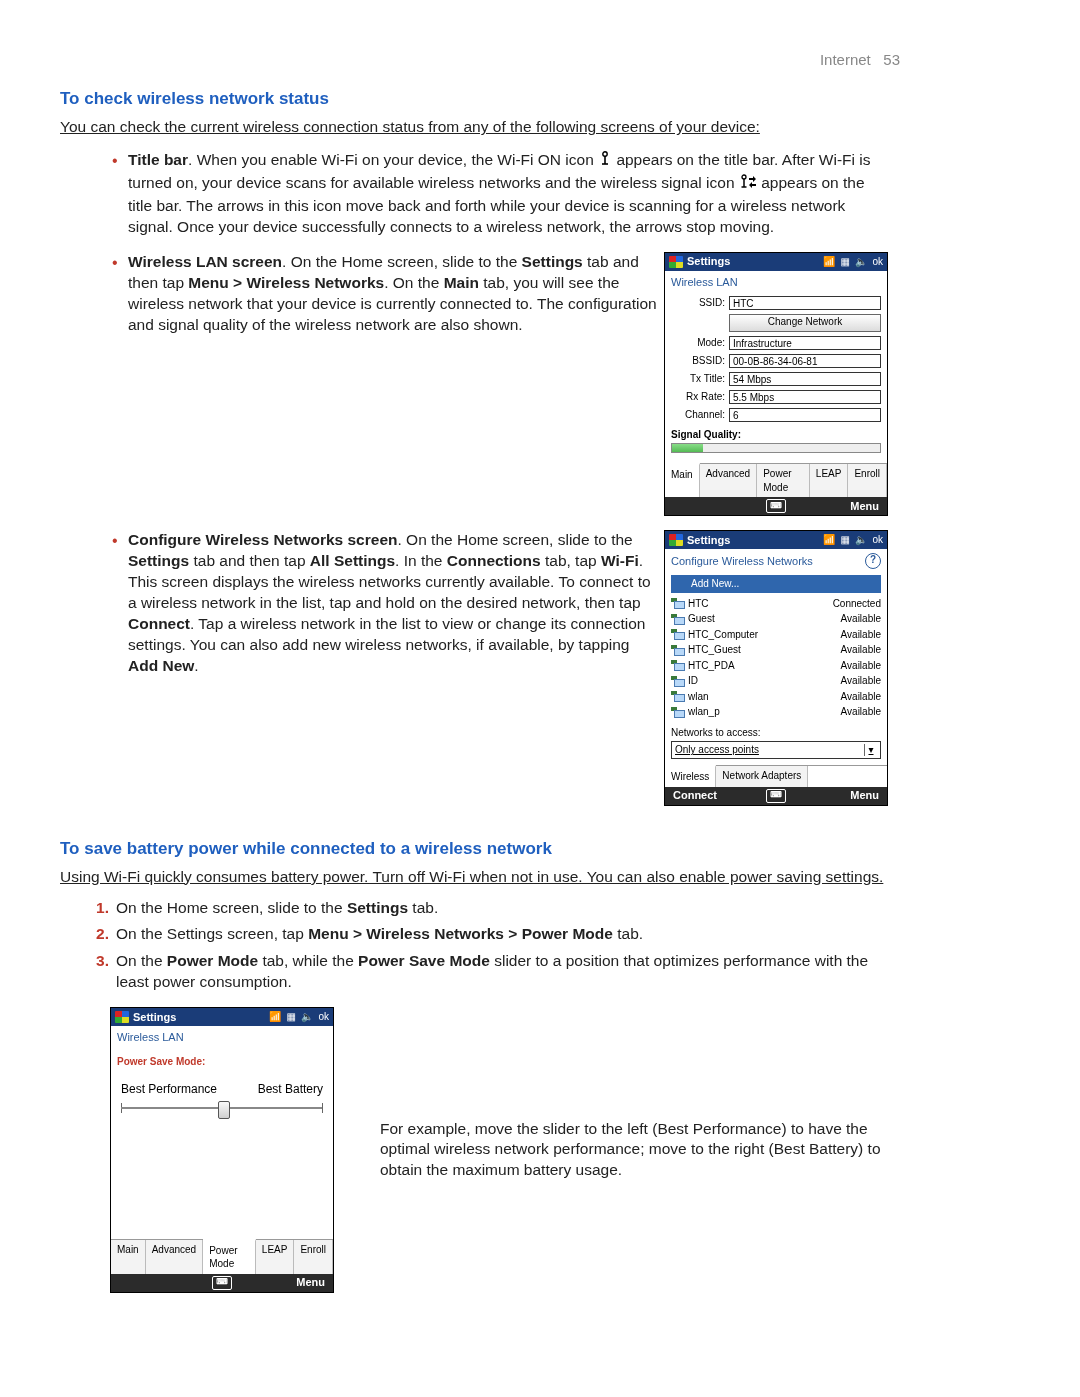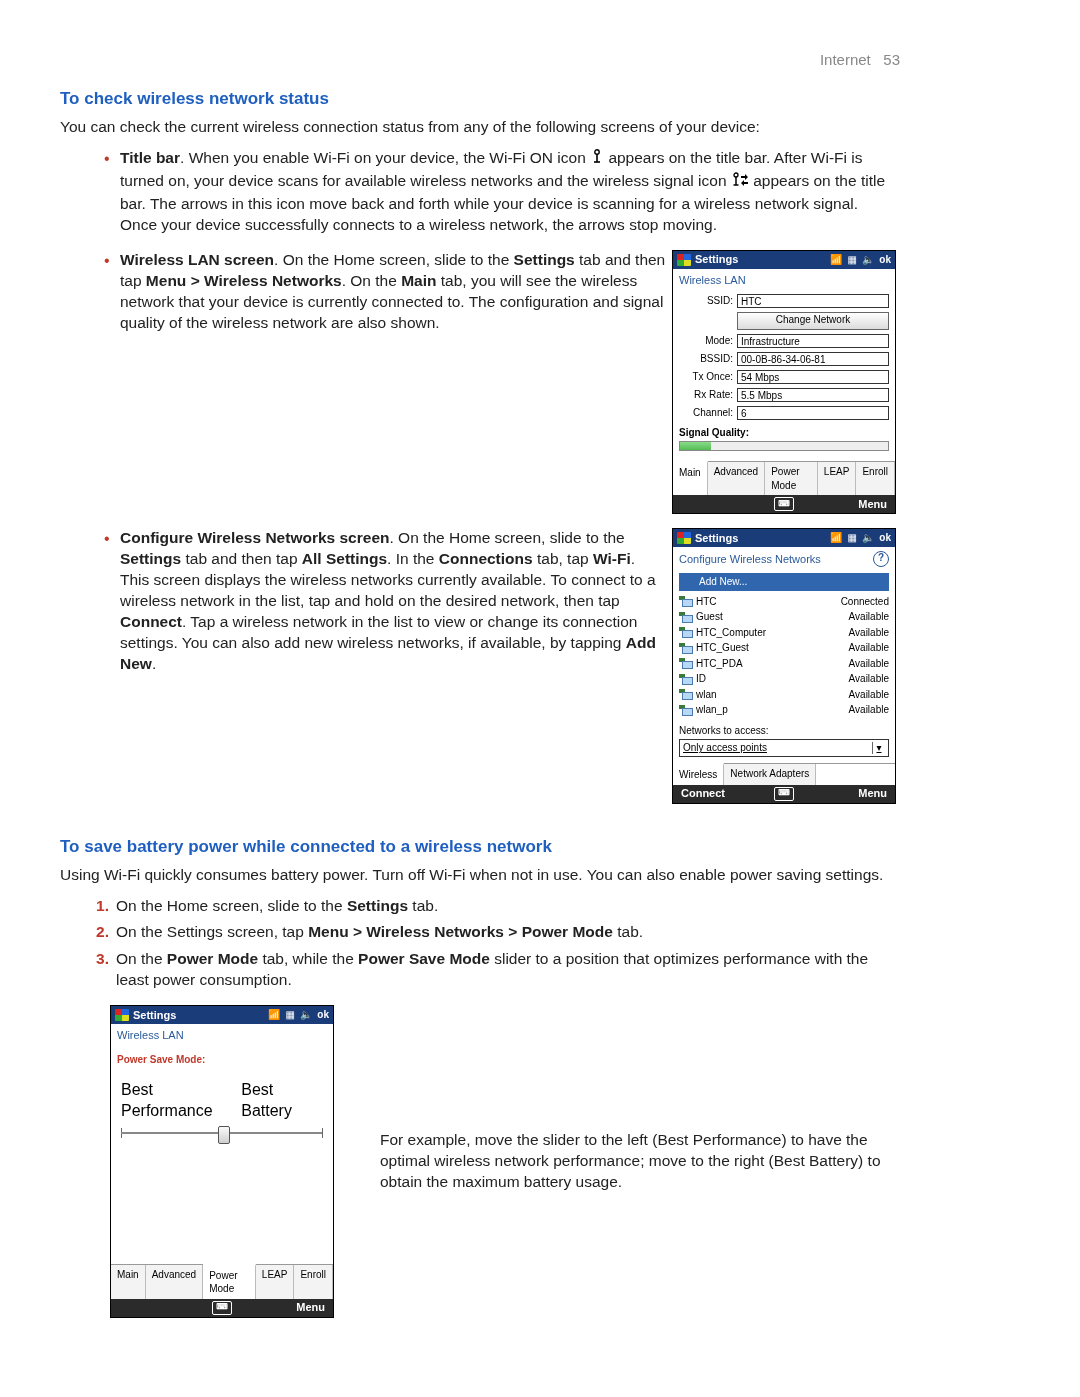--- a/index.html
+++ b/index.html
@@ -20,25 +20,26 @@
     margin-bottom: 18px;
   }
   h2.section-heading {
     color: #1f5fbf;
     font-size: 17px;
     font-weight: 700;
     margin: 0 0 6px 0;
   }
   p.intro {
     margin: 0 0 10px 0;
+    text-decoration: underline;
   }
   ul.bullets {
     list-style: none;
     padding: 0;
-    margin: 4px;
+    margin: 12px;
   }
   ul.bullets > li {
     position: relative;
     padding-left: 56px;
     margin-bottom: 14px;
   }
   ul.bullets > li::before {
     content: "•";
     color: #c0392b;
     position: absolute;
@@ -103,21 +104,21 @@
     width: 14px; height: 12px;
     background:
       linear-gradient(#d22 0 50%, #3a3 0 100%) left / 50% 100% no-repeat,
       linear-gradient(#26d 0 50%, #dd2 0 100%) right / 50% 100% no-repeat;
     margin-right: 4px;
     border-radius: 1px;
   }
   .wm-titlebar .title { flex: 1; font-weight: 700; }
   .wm-titlebar .tray-icons { display: flex; gap: 5px; align-items: center; }
   .wm-titlebar .tray-icons span { font-size: 10px; }
-  .wm-titlebar .ok { font-weight: 700; font-size: 10px; text-align: right; }
+  .wm-titlebar .ok { font-weight: 400; font-size: 10px; text-align: right; }
   .wm-subheader {
     color: #2a5a9a;
     font-size: 11px;
     padding: 4px 6px 6px 6px;
     display:flex;
     justify-content: space-between;
     align-items:center;
   }
   .wm-help {
     width:14px;height:14px;border-radius:50%;
@@ -246,21 +247,21 @@
     font-size:10px;
     padding: 0 3px;
     text-decoration: underline;
   }
   .wm-select .arrow{
     width:12px;height:12px;border-left:1px solid #666;text-align:center;line-height:12px;
   }
 
   
   .ps-title { color:#c0392b; font-weight:700; font-size:10px; padding:4px 6px 12px 6px; }
-  .ps-labels { display:flex; justify-content:space-between; font-size:16px; padding:0 10px; }
+  .ps-labels { display:flex; justify-content:space-between; font-size:12px; padding:0 10px; }
   .ps-track-wrap{ padding: 2px 10px 6px 10px; }
   .ps-track{
     position:relative; height:18px;
   }
   .ps-track .line{
     position:absolute; left:0; right:0; top:8px; height:2px; background:#888;
   }
   .ps-track .tick-l,.ps-track .tick-r{
     position:absolute; top:4px; width:1px; height:10px; background:#666;
   }
@@ -352,21 +353,21 @@
               </div>
             <div class="wm-form-row">
                 <span class="lbl">Mode:</span>
                 <span class="val">Infrastructure</span>
               </div>
             <div class="wm-form-row">
                 <span class="lbl">BSSID:</span>
                 <span class="val">00-0B-86-34-06-81</span>
               </div>
             <div class="wm-form-row">
-                <span class="lbl">Tx Once:</span>
+                <span class="lbl">Tx Title:</span>
                 <span class="val">54 Mbps</span>
               </div>
             <div class="wm-form-row">
                 <span class="lbl">Rx Rate:</span>
                 <span class="val">5.5 Mbps</span>
               </div>
             <div class="wm-form-row">
                 <span class="lbl">Channel:</span>
                 <span class="val">6</span>
               </div>

